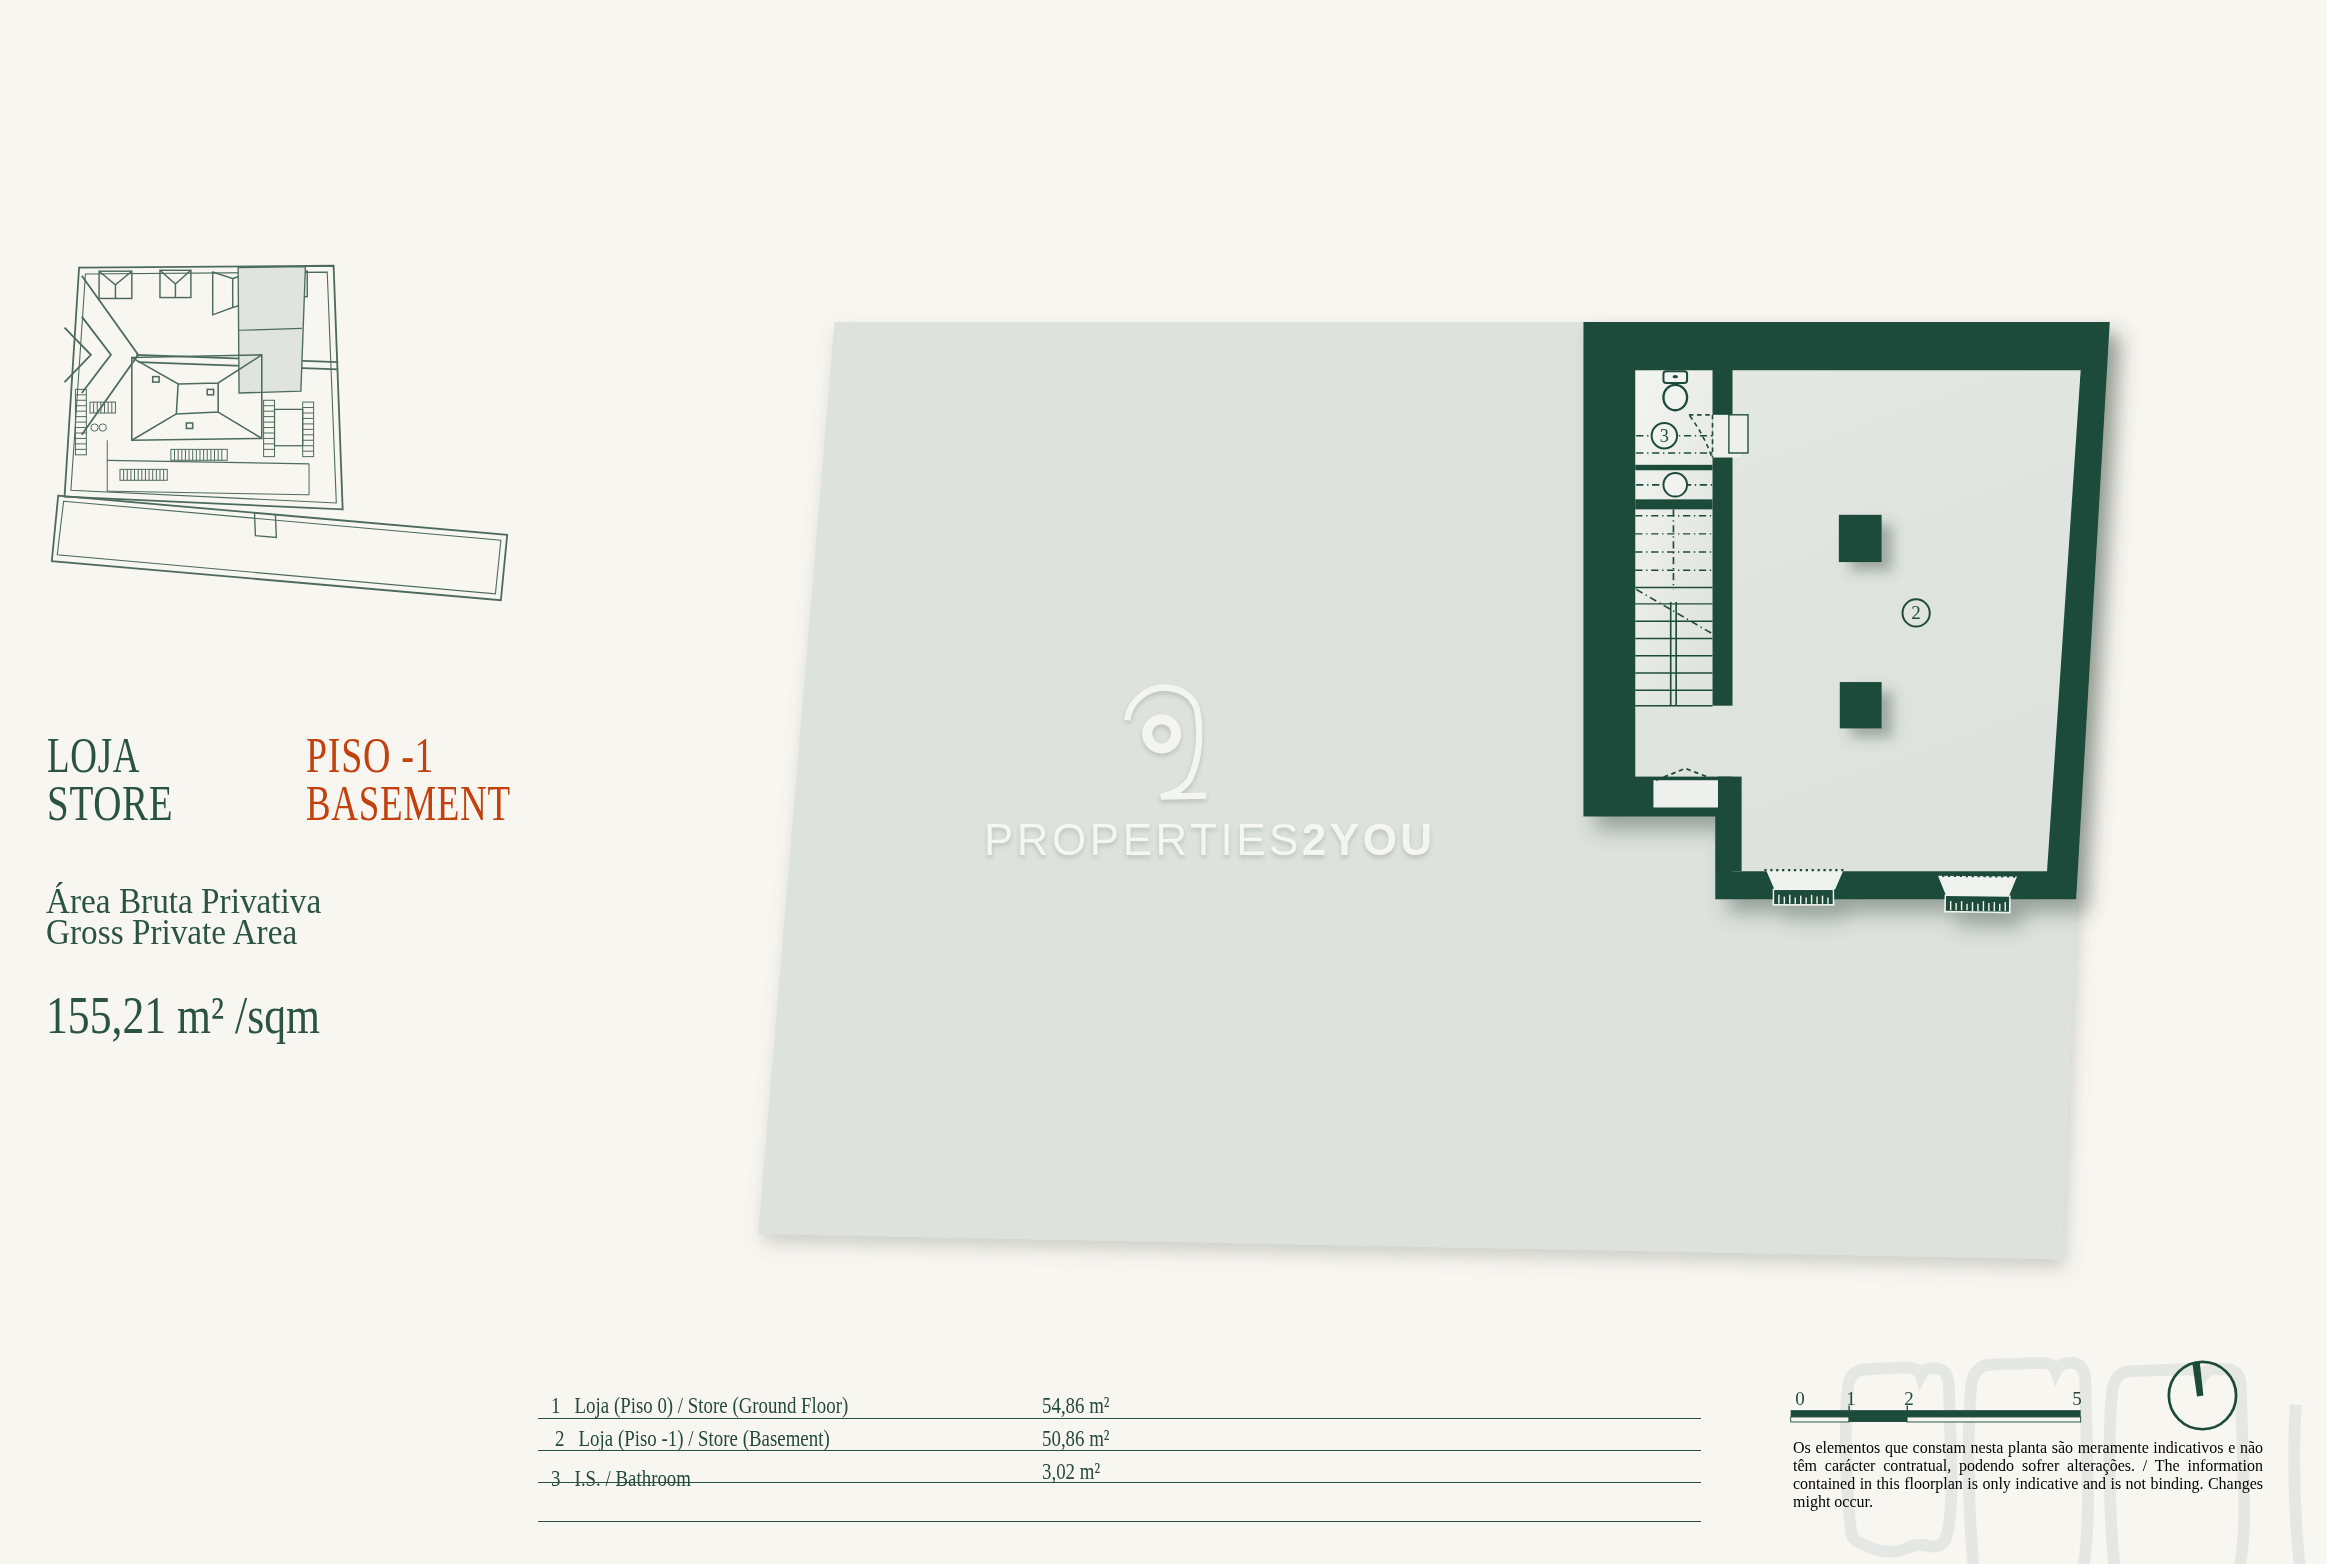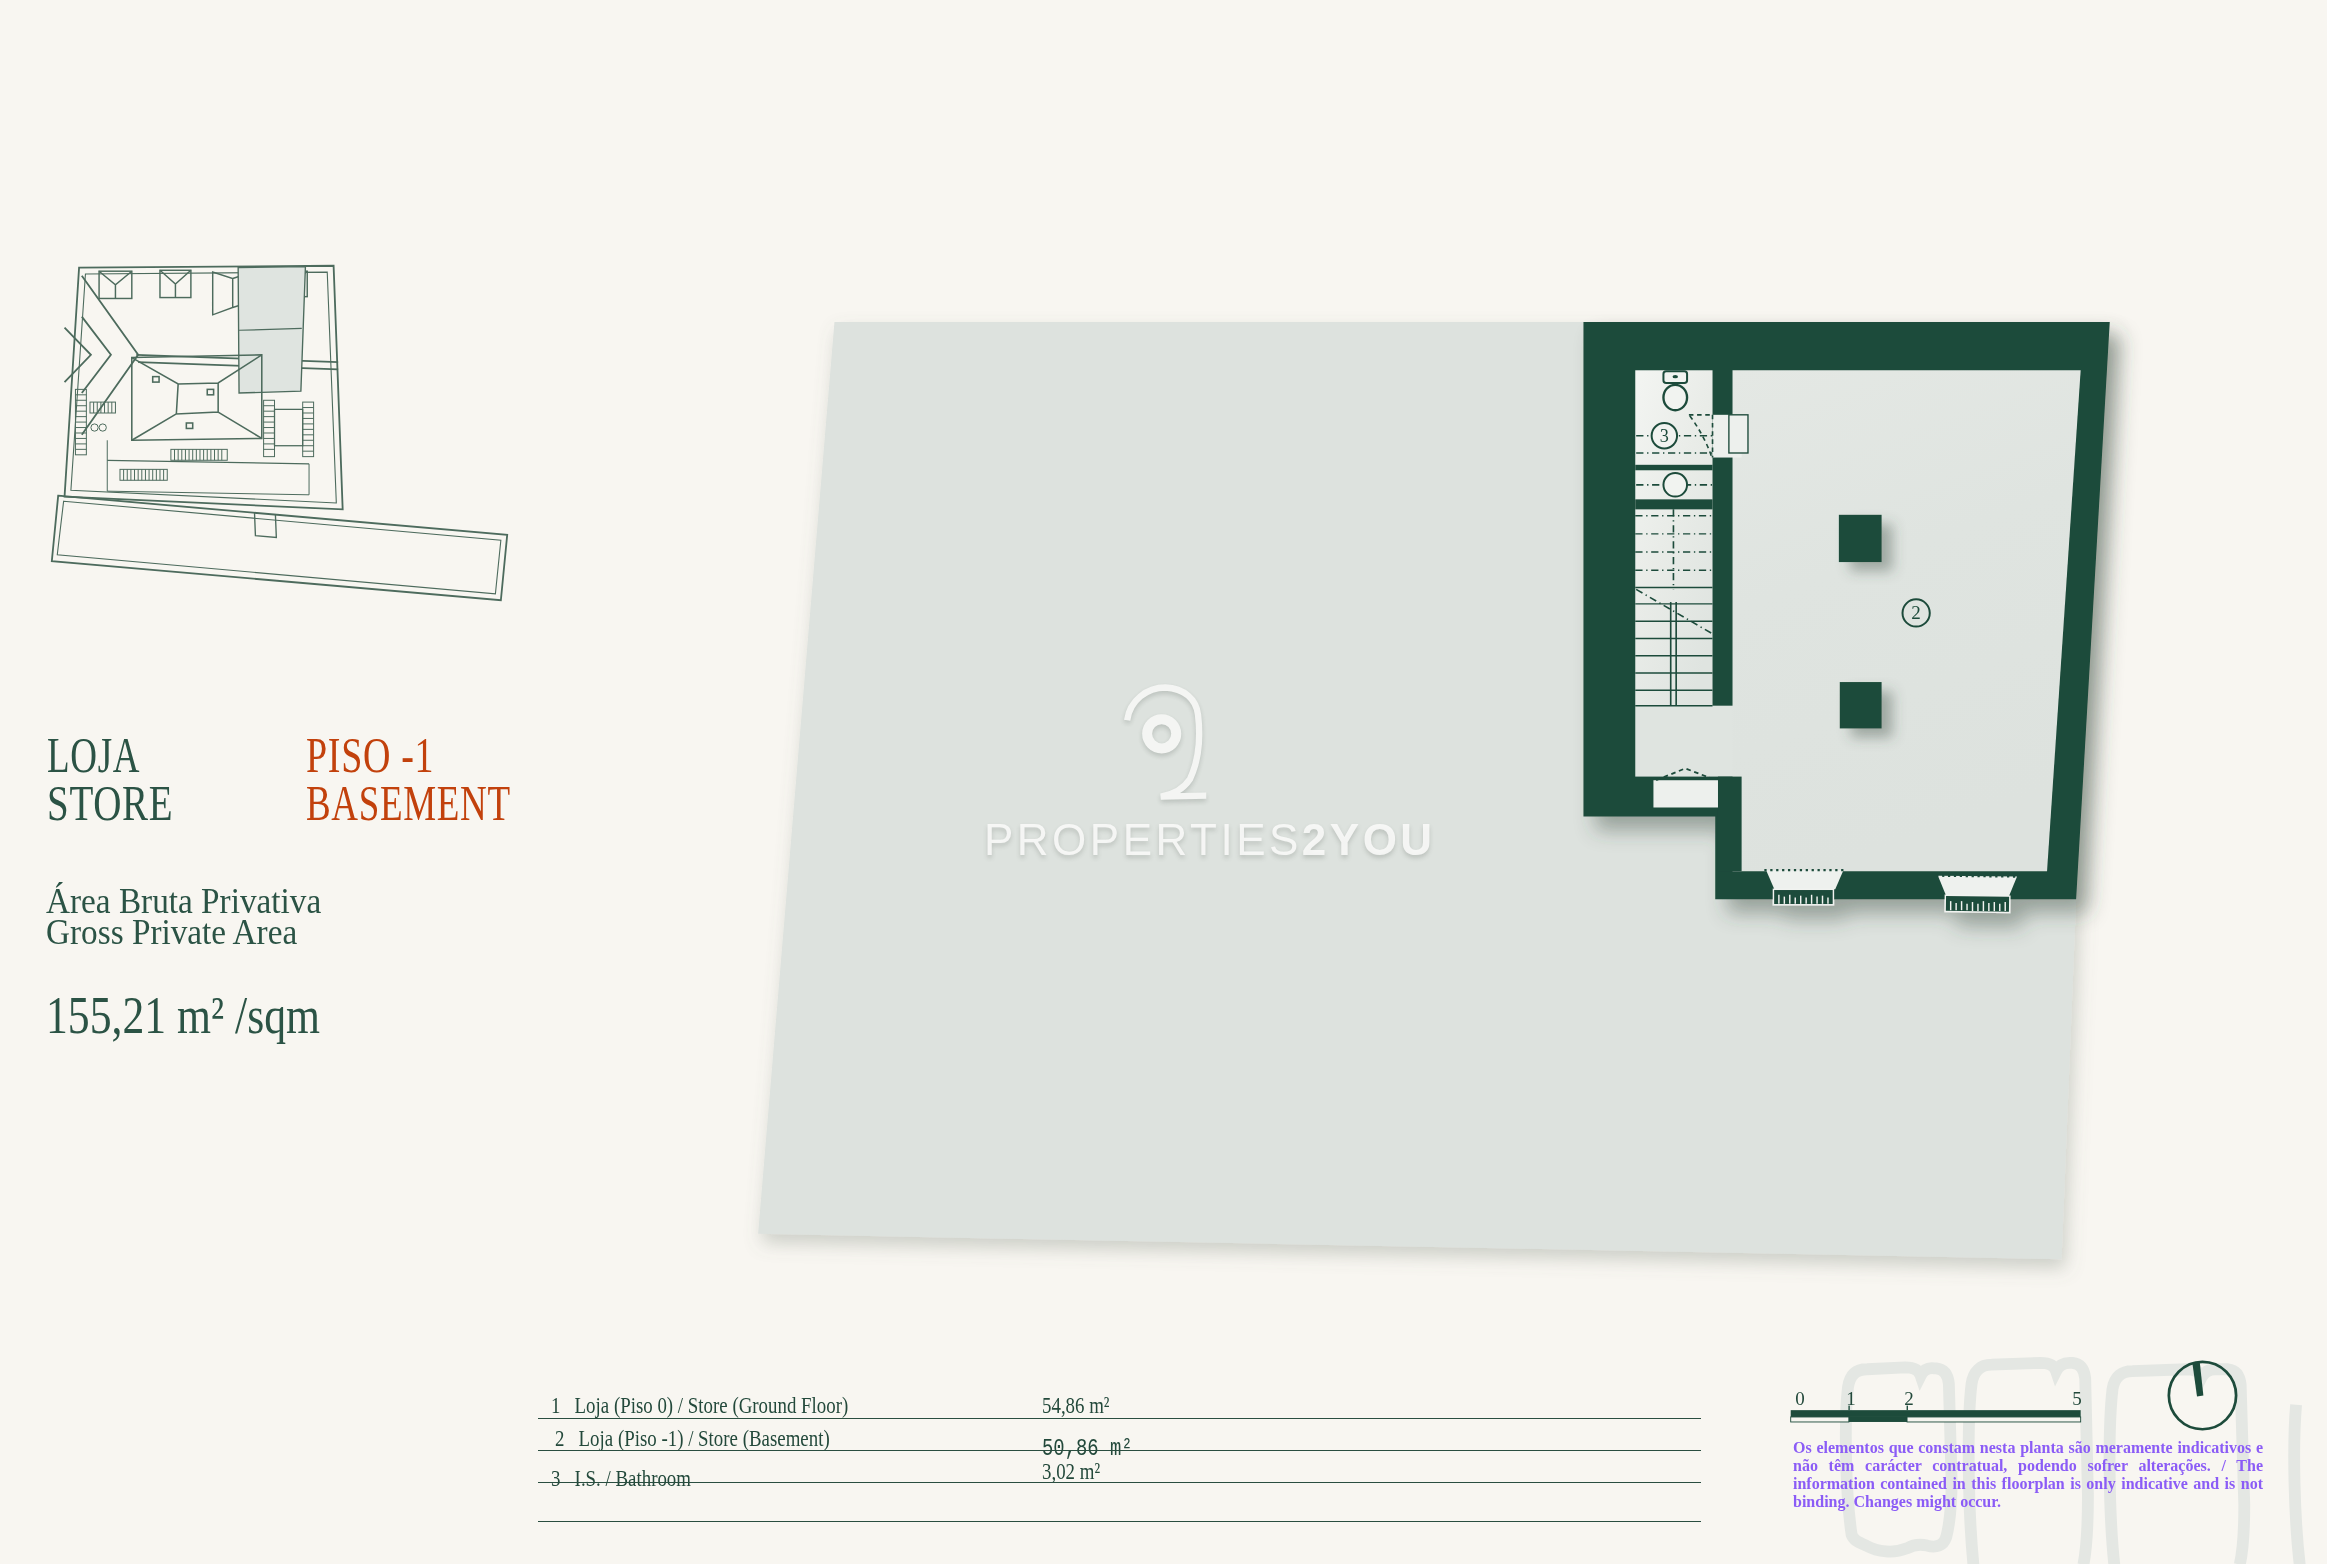--- a/index.html
+++ b/index.html
@@ -268,28 +268,28 @@
 
 <div class="abs" style="left:984px;top:815px;font-family:'Liberation Sans',sans-serif;font-size:44px;color:rgba(250,251,249,0.88);letter-spacing:3.5px;white-space:nowrap;text-shadow:0 2.7px 4.5px rgba(90,100,92,0.25);">PROPERTIES<b>2YOU</b></div>
 
 <div class="abs" style="left:538px;top:1384px;width:1163px;font-size:23.6px;color:#23493b;">
 
   <div style="position:absolute;left:12.7px;top:8.2px;"><span class="sx" style="transform:scaleX(0.80);">1&nbsp;&nbsp; Loja (Piso 0) / Store (Ground Floor)</span></div>
   <div style="position:absolute;left:504px;top:8.2px;"><span class="sx" style="transform:scaleX(0.80);">54,86 m²</span></div>
   <div style="position:absolute;left:0;top:34px;width:1163px;border-top:1.8px solid #2a4e40;"></div>
 
   <div style="position:absolute;left:17px;top:41px;"><span class="sx" style="transform:scaleX(0.80);">2&nbsp;&nbsp; Loja (Piso -1) / Store (Basement)</span></div>
-  <div style="position:absolute;left:504px;top:51px;font-family:Liberation Mono, monospace;"><span class="sx" style="transform:scaleX(0.80);">50,86 m²</span></div>
+  <div style="position:absolute;left:504px;top:41px;"><span class="sx" style="transform:scaleX(0.80);">50,86 m²</span></div>
   <div style="position:absolute;left:0;top:66px;width:1163px;border-top:1.8px solid #2a4e40;"></div>
 
   <div style="position:absolute;left:12.7px;top:81px;"><span class="sx" style="transform:scaleX(0.80);">3&nbsp;&nbsp; I.S. / Bathroom</span></div>
   <div style="position:absolute;left:504px;top:74px;"><span class="sx" style="transform:scaleX(0.80);">3,02 m²</span></div>
   <div style="position:absolute;left:0;top:98px;width:1163px;border-top:1.8px solid #2a4e40;"></div>
   <div style="position:absolute;left:0;top:137px;width:1163px;border-top:1.8px solid #2a4e40;"></div>
 </div>
 
 <div class="abs" style="left:1800px;top:1388px;font-size:19px;color:#23493b;transform:translateX(-50%);">0</div>
 <div class="abs" style="left:1851px;top:1388px;font-size:19px;color:#23493b;transform:translateX(-50%);">1</div>
 <div class="abs" style="left:1909px;top:1388px;font-size:19px;color:#23493b;transform:translateX(-50%);">2</div>
 <div class="abs" style="left:2077px;top:1388px;font-size:19px;color:#23493b;transform:translateX(-50%);">5</div>
 
-<div class="abs" style="left:1793px;top:1439px;width:470px;font-size:16px;line-height:18px;color:#8b5cf6;text-align:justify;font-weight:bold;">Os elementos que constam nesta planta são meramente indicativos e não têm carácter contratual, podendo sofrer alterações. / The information contained in this floorplan is only indicative and is not binding. Changes might occur.</div>
+<div class="abs" style="left:1793px;top:1439px;width:470px;font-size:16px;line-height:18px;color:#000000;text-align:justify;">Os elementos que constam nesta planta são meramente indicativos e não têm carácter contratual, podendo sofrer alterações. / The information contained in this floorplan is only indicative and is not binding. Changes might occur.</div>
 
 
 </body></html>

